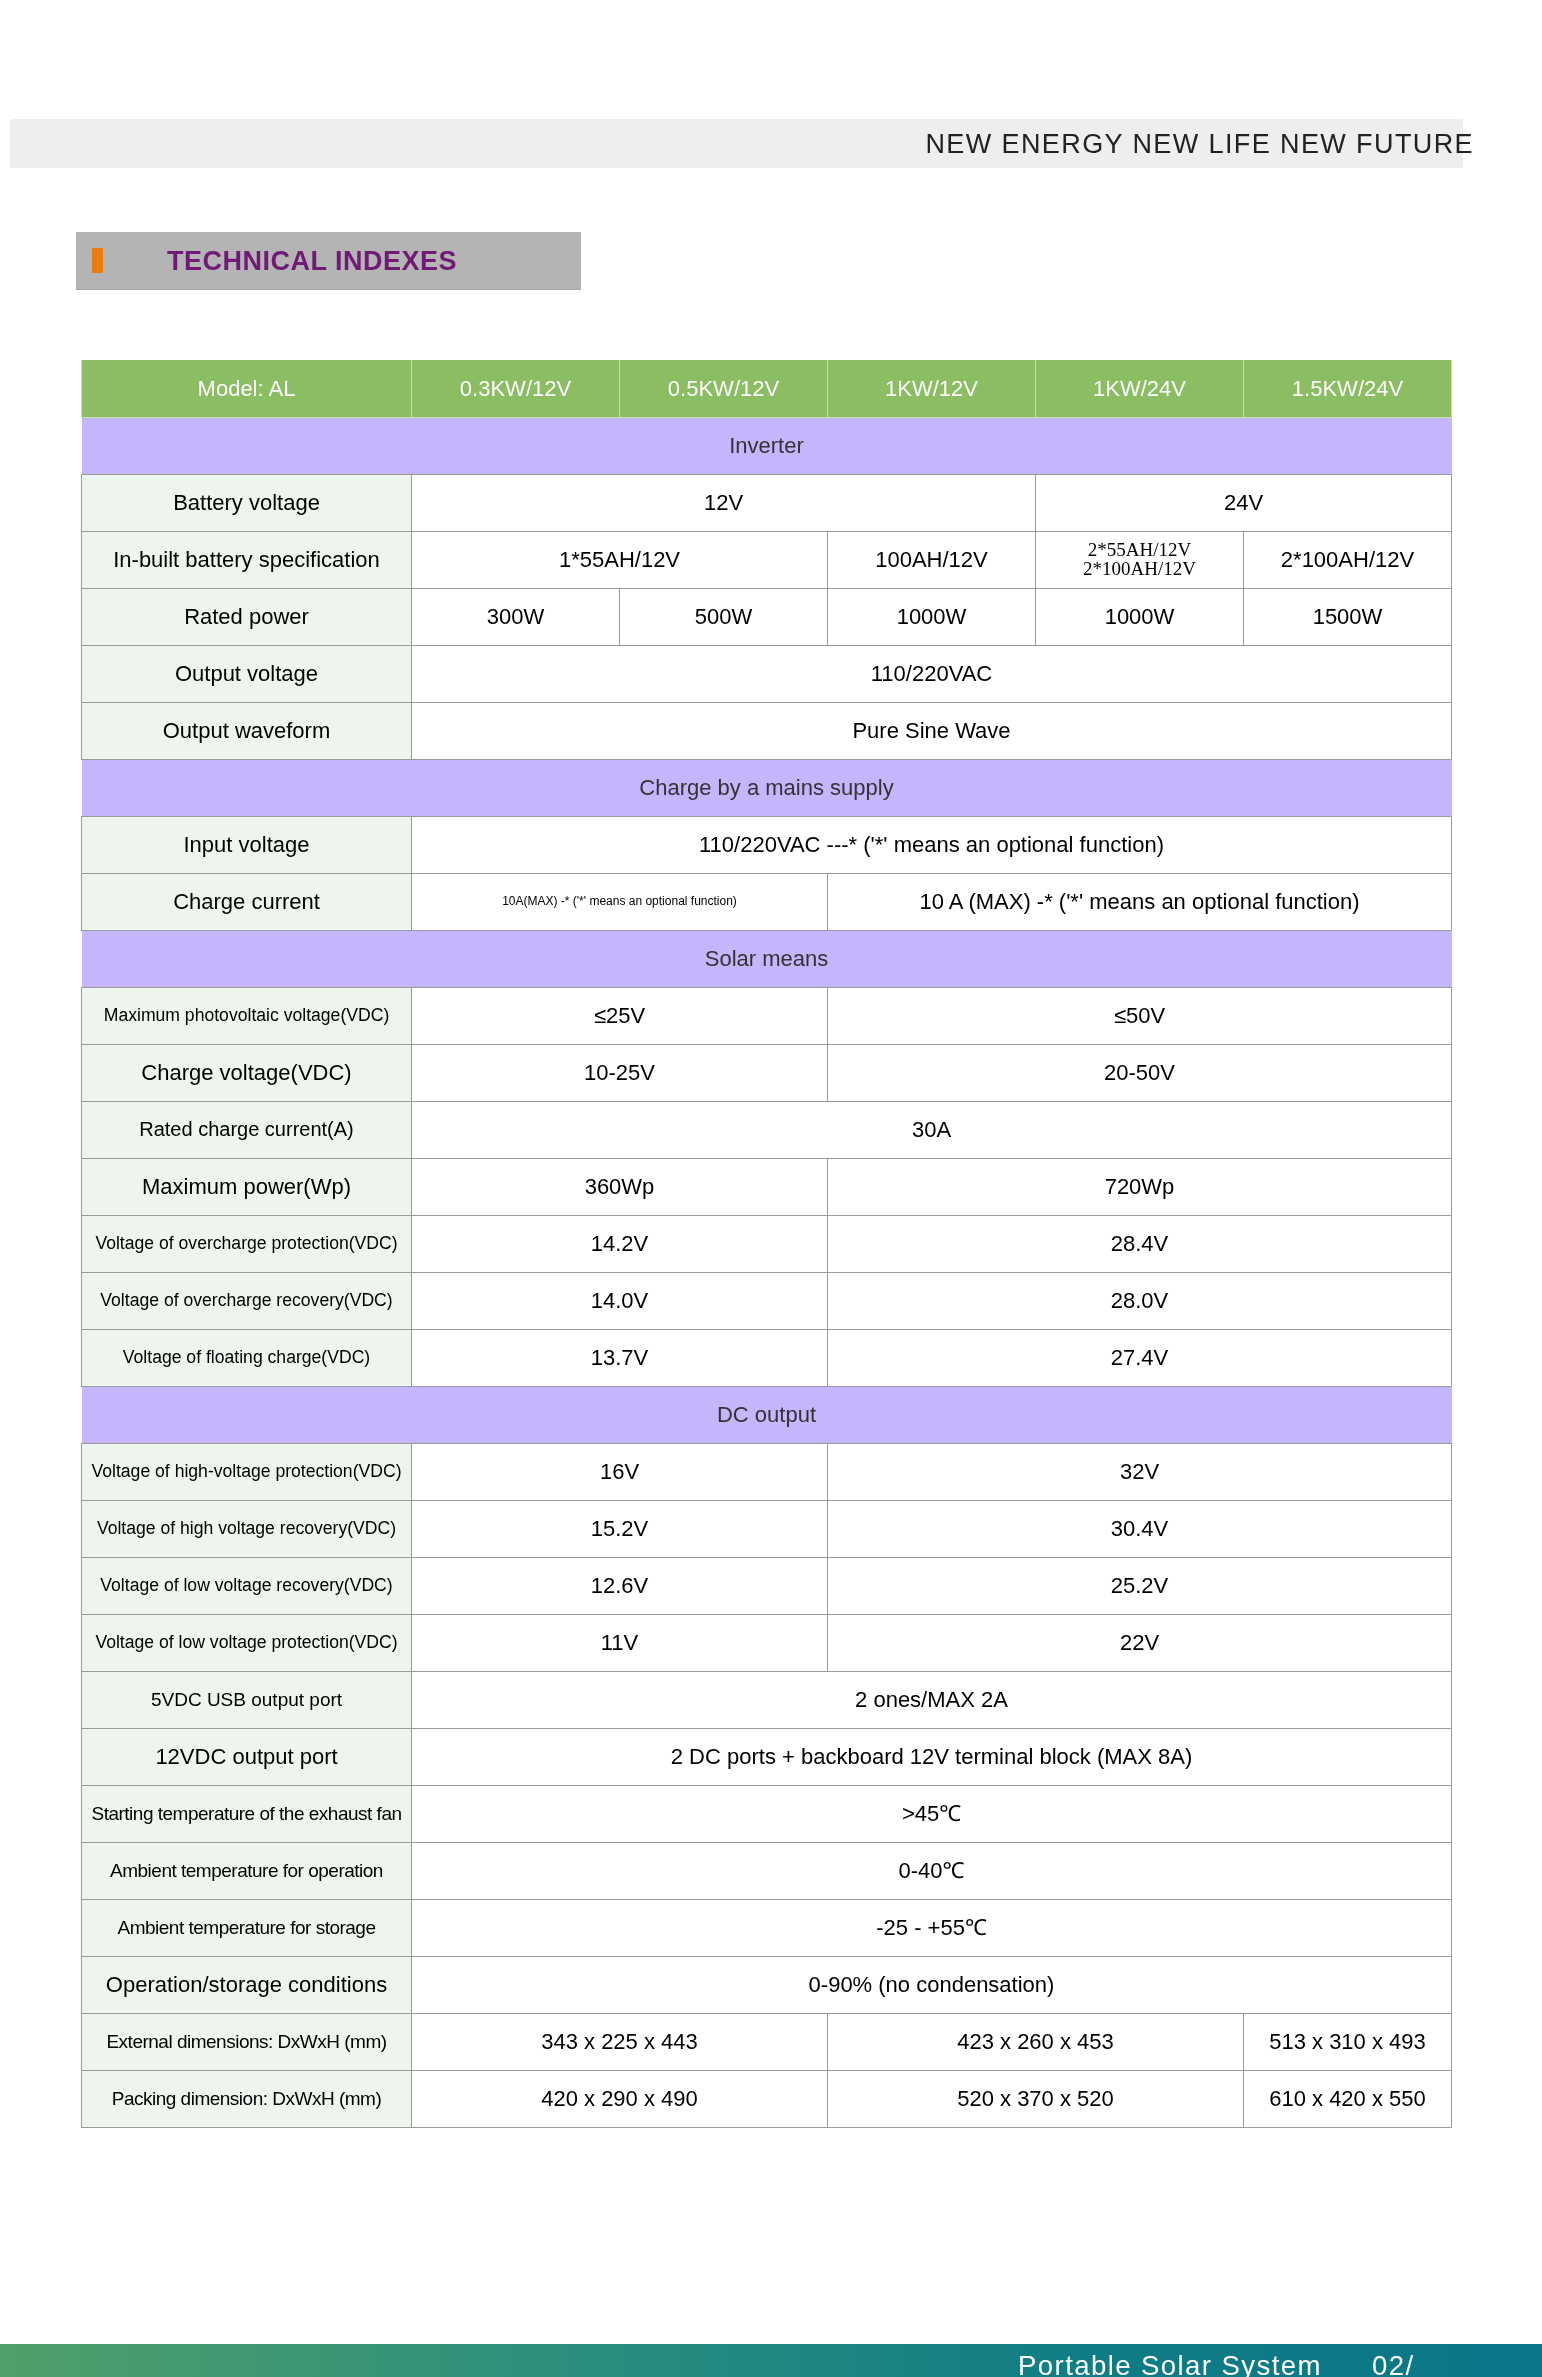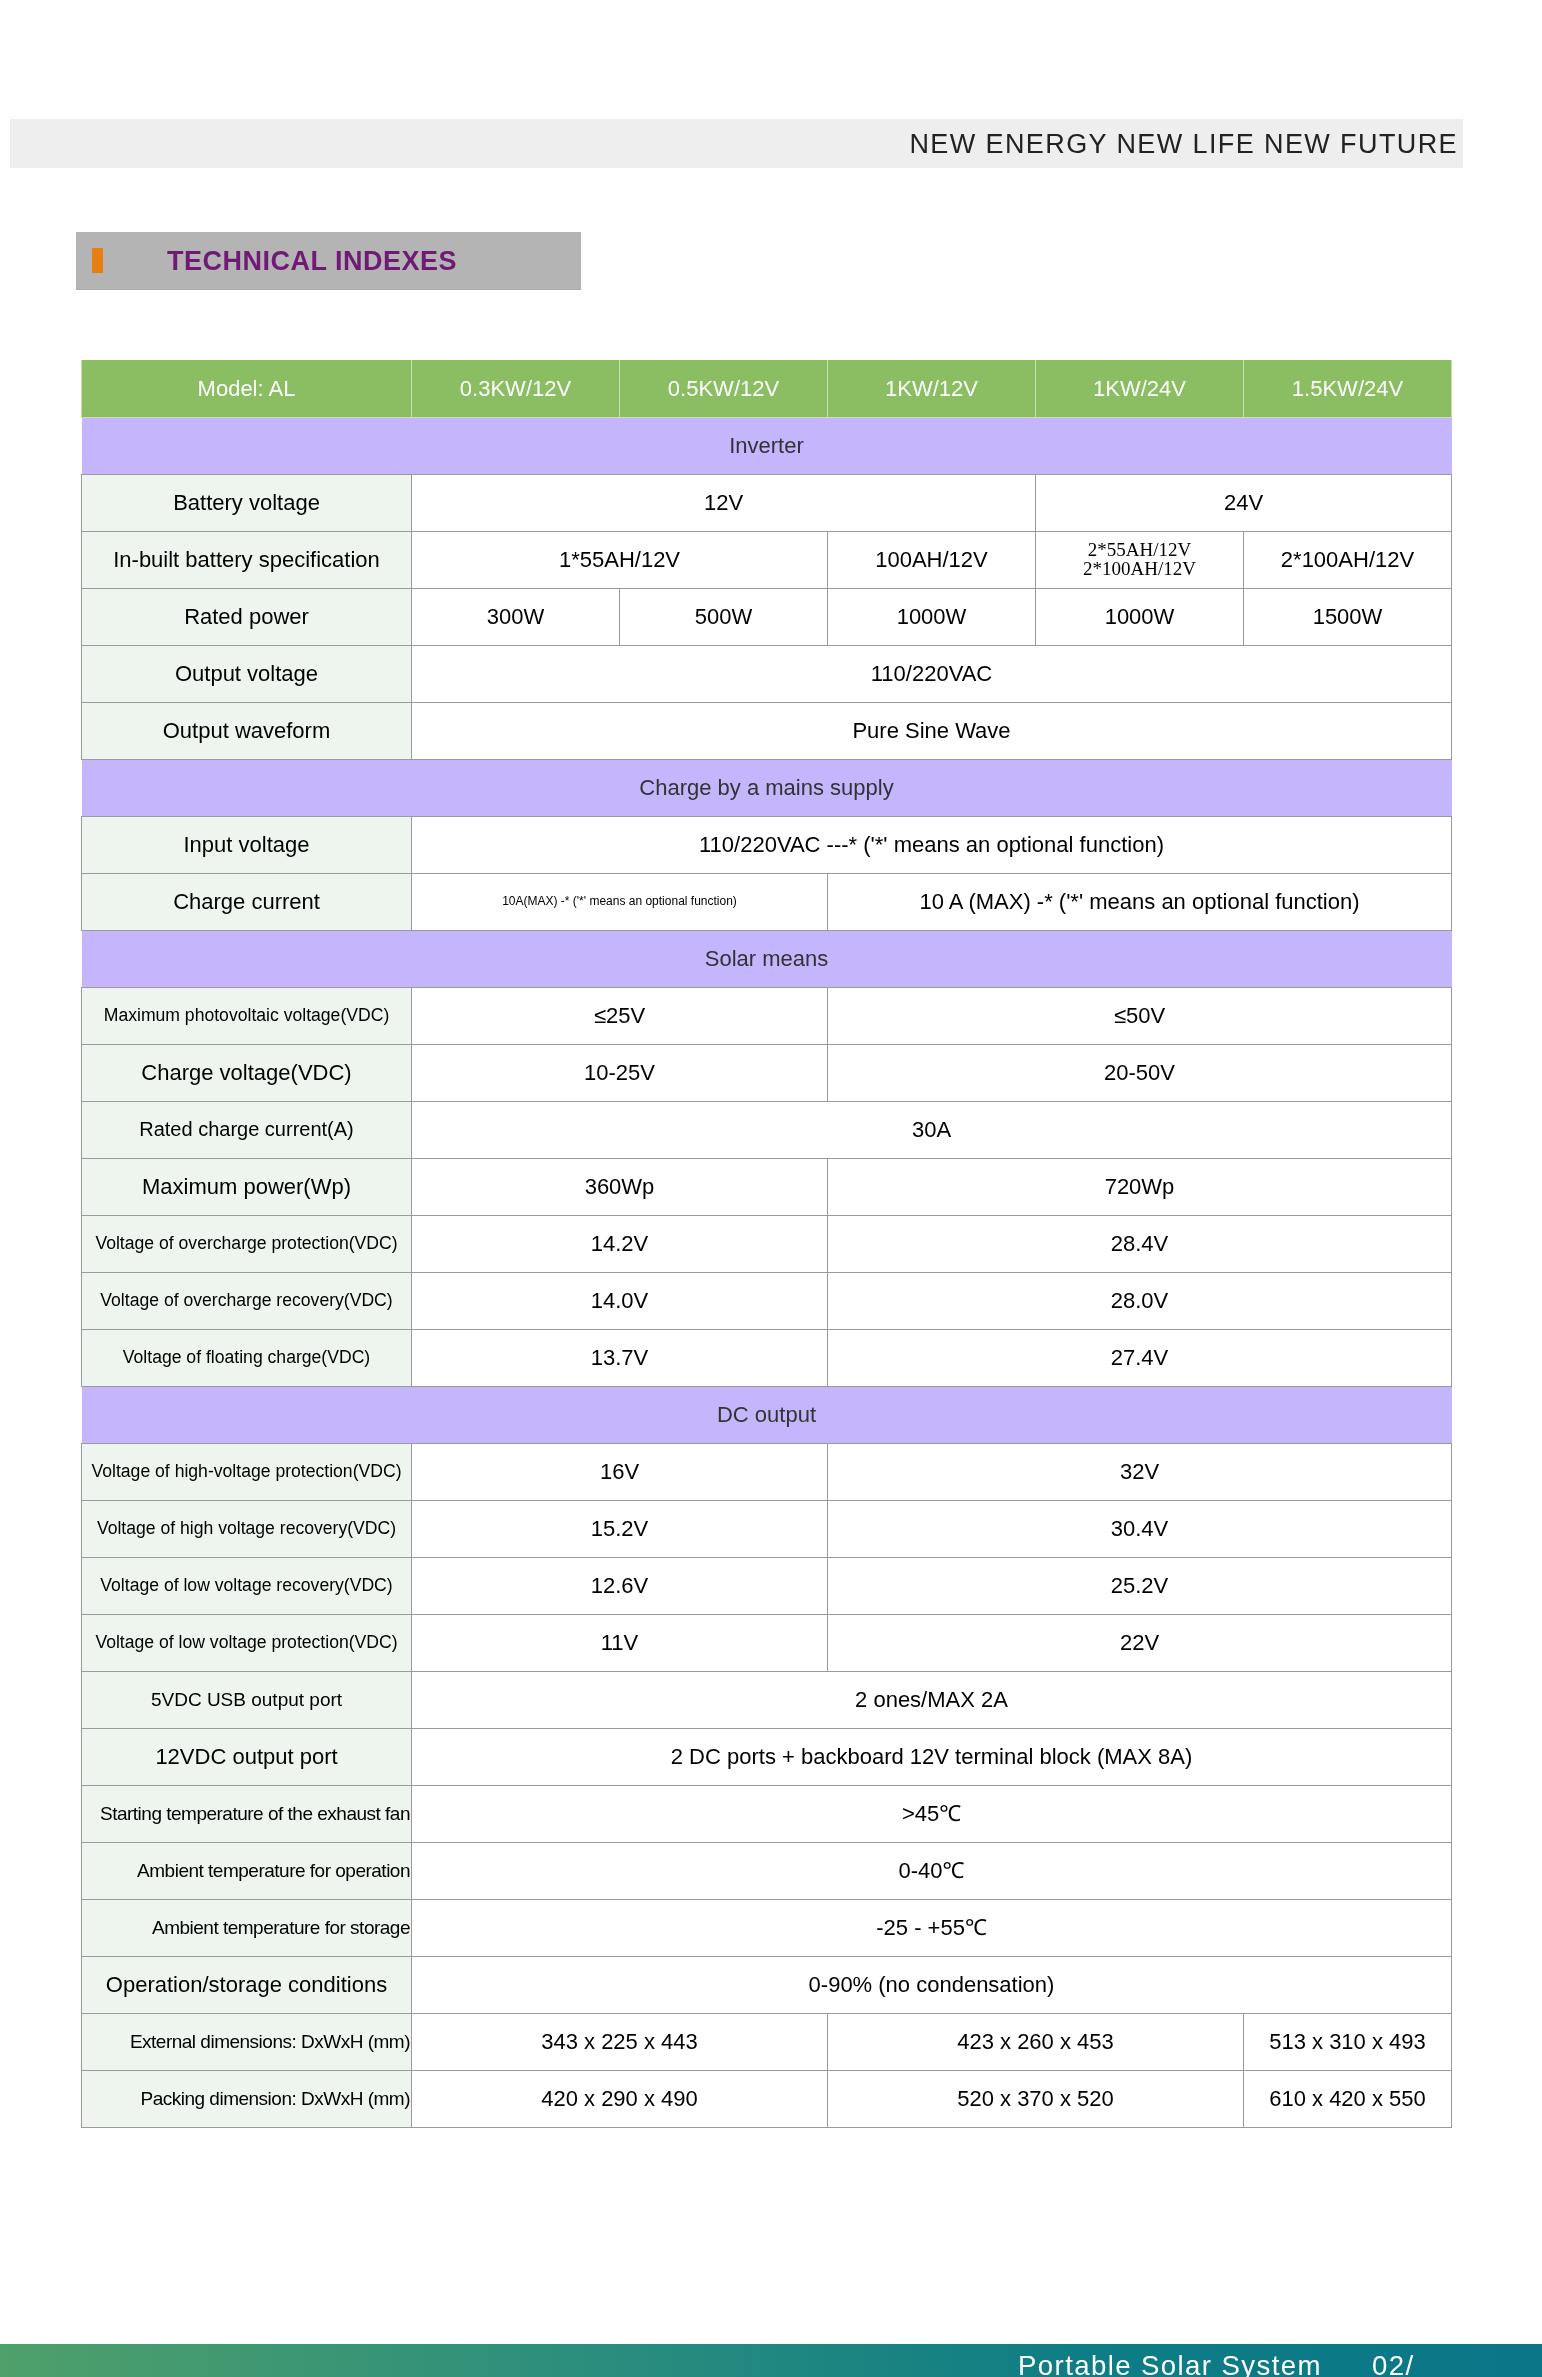--- a/index.html
+++ b/index.html
@@ -1,38 +1,38 @@
 <!DOCTYPE html>
 <html style="font-size:7.6px"><head>
   <meta charset="utf-8">
   <style>
     html, body { margin: 0; padding: 0; background: #ffffff; }
     body { width: 1543px; height: 2440px; position: relative; overflow: hidden;
            font-family: "Liberation Sans", sans-serif; color: #111; }
 
     .top-band { position: absolute; left: 9.5px; top: 119px; width: 1453px; height: 49px;
                 background: #eeeeee; }
-    .slogan { position: absolute; right: 85px; top: 129px; font-size: 27px; color: #222;
+    .slogan { position: absolute; right: 69px; top: 129px; font-size: 27px; color: #222;
               letter-spacing: 1.4px; white-space: nowrap; }
 
     .section-title { position: absolute; left: 76px; top: 232px; width: 505px; height: 57px;
                      background: #b4b4b4; border-bottom: 1.4px solid #a9a9a9; }
     .section-title .mark { position: absolute; left: 16px; top: 16px; width: 10.5px; height: 25px;
                            background: #e97d12; border-radius: 1px; }
     .section-title .text { position: absolute; left: 46px; top: 14.3px; font-size: 27px; font-weight: bold;
                            color: #701a75; white-space: nowrap; letter-spacing: 0.5px; margin-left: 45px; }
 
     table.spec { position: absolute; left: 81px; top: 360px; width: 1300px;
                  border-collapse: collapse; table-layout: fixed; }
     table.spec td { border: 1.9px solid #9a9a9a; text-align: center; vertical-align: middle;
                     padding: 0 2.9px; font-size: 22px; line-height: 1.05; color: #000; background: #fff; }
     table.spec tr { height: 57px; }
     table.spec td.label { background: #eef5ee; }
     table.spec td.label.sm { font-size: 17.6px; line-height: 0.95; }
-    table.spec td.label.xs { font-size: 19px; letter-spacing: -0.5px; white-space: nowrap; padding: 0 1px; text-align: right; }
+    table.spec td.label.xs { font-size: 19px; letter-spacing: -0.5px; white-space: nowrap; padding: 0 1px; }
     table.spec td.small { font-size: 12px; white-space: nowrap; }
     table.spec td.two { font-size: 19px; line-height: 0.95; font-family: Liberation Serif, serif; }
 
     table.spec tr.head td { background: #8bbd62; color: #ffffff; border: 1.4px solid #c7dfb2;
                             border-top: none; font-size: 22px; height: 55px; }
     table.spec tr.sec td { background: #c4b5fd; border-left: none; border-right: none; border-top: none;
                            font-size: 22px; color: #333; }
     table.spec tr.sec.big td { font-size: 22px; }
 
     .footer-band { position: absolute; left: 0; top: 2344px; width: 1543px; height: 41px;

